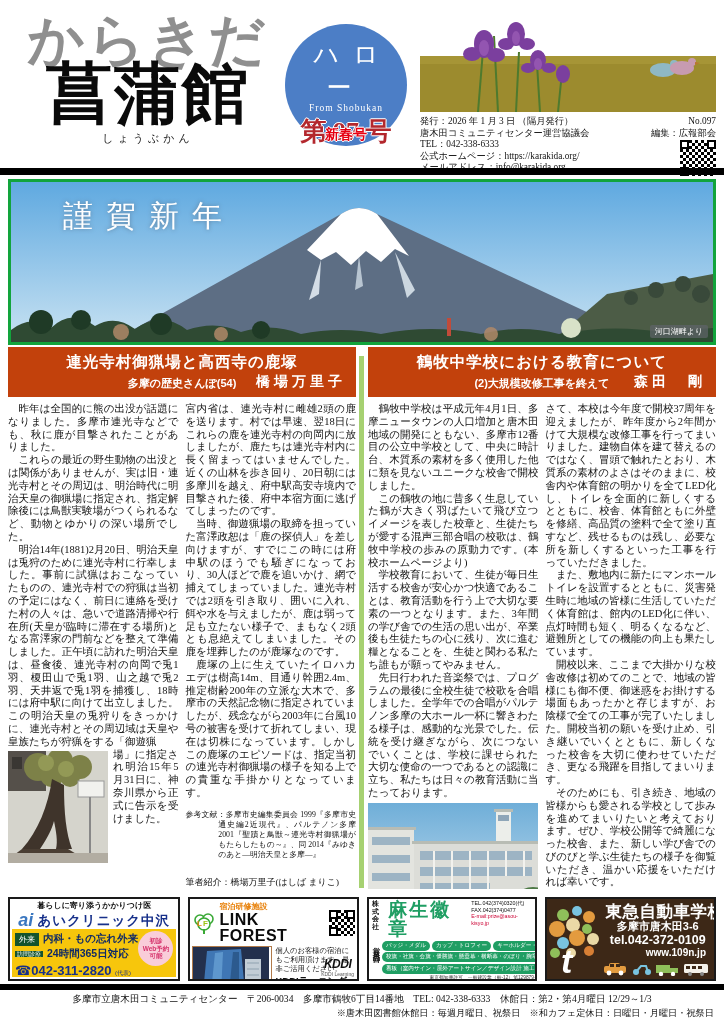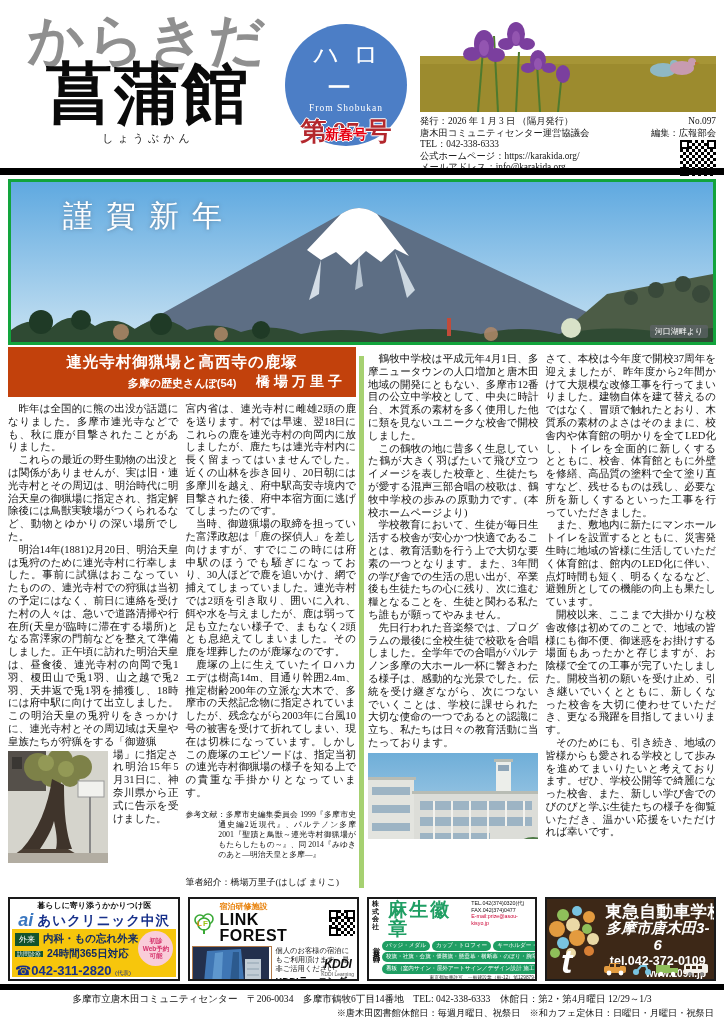--- a/index.html
+++ b/index.html
@@ -106,21 +106,21 @@
   .eigyo{writing-mode:vertical-rl;font-size:7.5px;font-weight:bold;letter-spacing:3px;padding:2px 1px 0 0;}
   .pills{flex:1;}
   .prow{display:flex;gap:2px;margin-top:1.5px;}
   .pill{background:#1f9e63;color:#fff;font-size:5.6px;padding:1px 4px;border-radius:6px;white-space:nowrap;}
   .asou-note{font-size:4.8px;color:#333;text-align:center;line-height:1.3;margin-top:1px;}
 
   .ad4{width:176px;background:#3d2817;color:#fff;}
   .t-tree{position:absolute;left:2px;top:6px;}
   .t-info{position:absolute;left:58px;top:3px;right:4px;text-align:center;line-height:1.12;}
   .t-name{font-size:16.5px;font-weight:900;letter-spacing:.5px;white-space:nowrap;}
-  .t-addr{font-size:15px;font-weight:bold;font-style:italic;}
+  .t-addr{font-size:11px;font-weight:bold;}
   .t-tel{font-size:12.5px;font-weight:bold;}
   .t-url{font-size:10px;font-weight:bold;text-align:right;padding-right:4px;}
   .t-icons{position:absolute;right:4px;bottom:3px;}
 
   
   .footer1{position:absolute;top:993px;left:0;width:100%;text-align:center;font-size:9.6px;}
   .footer2{position:absolute;top:1007px;right:10px;font-size:9.2px;}
 </style>
 </head>
 <body>
@@ -285,20 +285,25 @@
           <div>筆者紹介：橋場万里子(はしば まりこ)</div>
           <div class="b2">パルテノン多摩(公益財団法人多摩市文化振興財団)学芸員。東京都立大学・桜美林大学非常勤講師。</div>
         </div>
       </div>
     </div>
   </div>
 
   <div class="divider"></div>
 
   <div class="article right">
+    <div class="a-head">
+      <div class="a-title">鶴牧中学校における教育について</div>
+      <div class="a-sub">(2)大規模改修工事を終えて</div>
+      <div class="a-author">森田　剛</div>
+    </div>
     <div class="a-body">
       <div class="a-col">
         <p>鶴牧中学校は平成元年4月1日、多摩ニュータウンの人口増加と唐木田地域の開発にともない、多摩市12番目の公立中学校として、中央に時計台、木質系の素材を多く使用した他に類を見ないユニークな校舎で開校しました。</p>
         <p>この鶴牧の地に昔多く生息していた鶴が大きく羽ばたいて飛び立つイメージを表した校章と、生徒たちが愛する混声三部合唱の校歌は、鶴牧中学校の歩みの原動力です。(本校ホームページより)</p>
         <p>学校教育において、生徒が毎日生活する校舎が安心かつ快適であることは、教育活動を行う上で大切な要素の一つとなります。また、3年間の学び舎での生活の思い出が、卒業後も生徒たちの心に残り、次に進む糧となることを、生徒と関わる私たち誰もが願ってやみません。</p>
         <p>先日行われた音楽祭では、プログラムの最後に全校生徒で校歌を合唱しました。全学年での合唱がパルテノン多摩の大ホール一杯に響きわたる様子は、感動的な光景でした。伝統を受け継ぎながら、次につないでいくことは、学校に課せられた大切な使命の一つであるとの認識に立ち、私たちは日々の教育活動に当たっております。</p>
         <div class="fig-school">
           <svg width="170" height="96" viewBox="0 0 170 96">
             <defs>
                 <linearGradient id="sk2" x1="0" y1="0" x2="0" y2="1">

